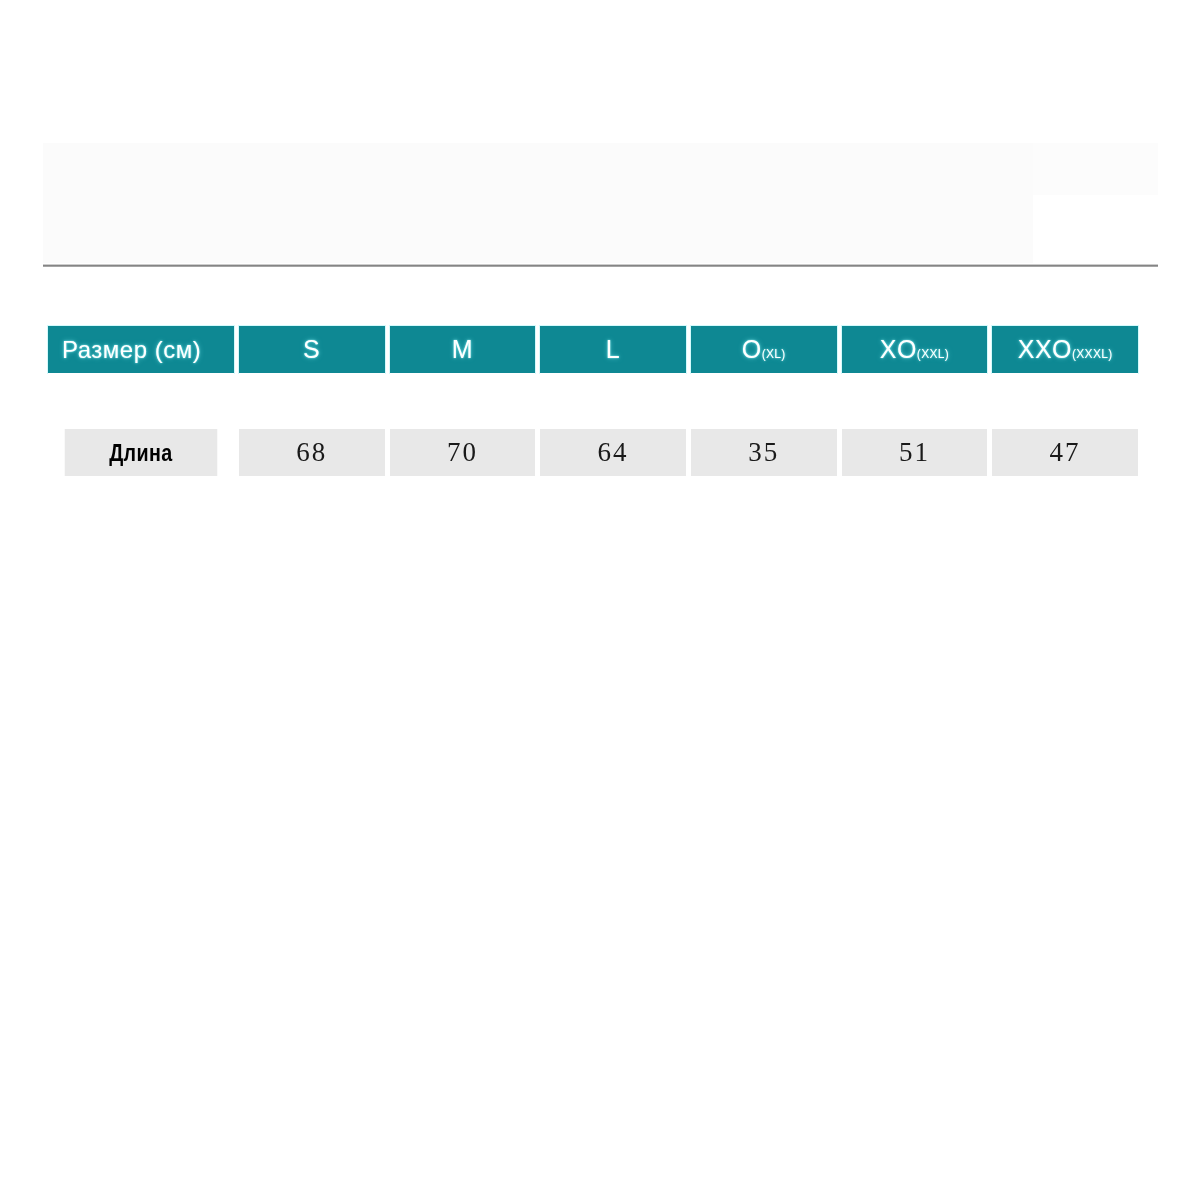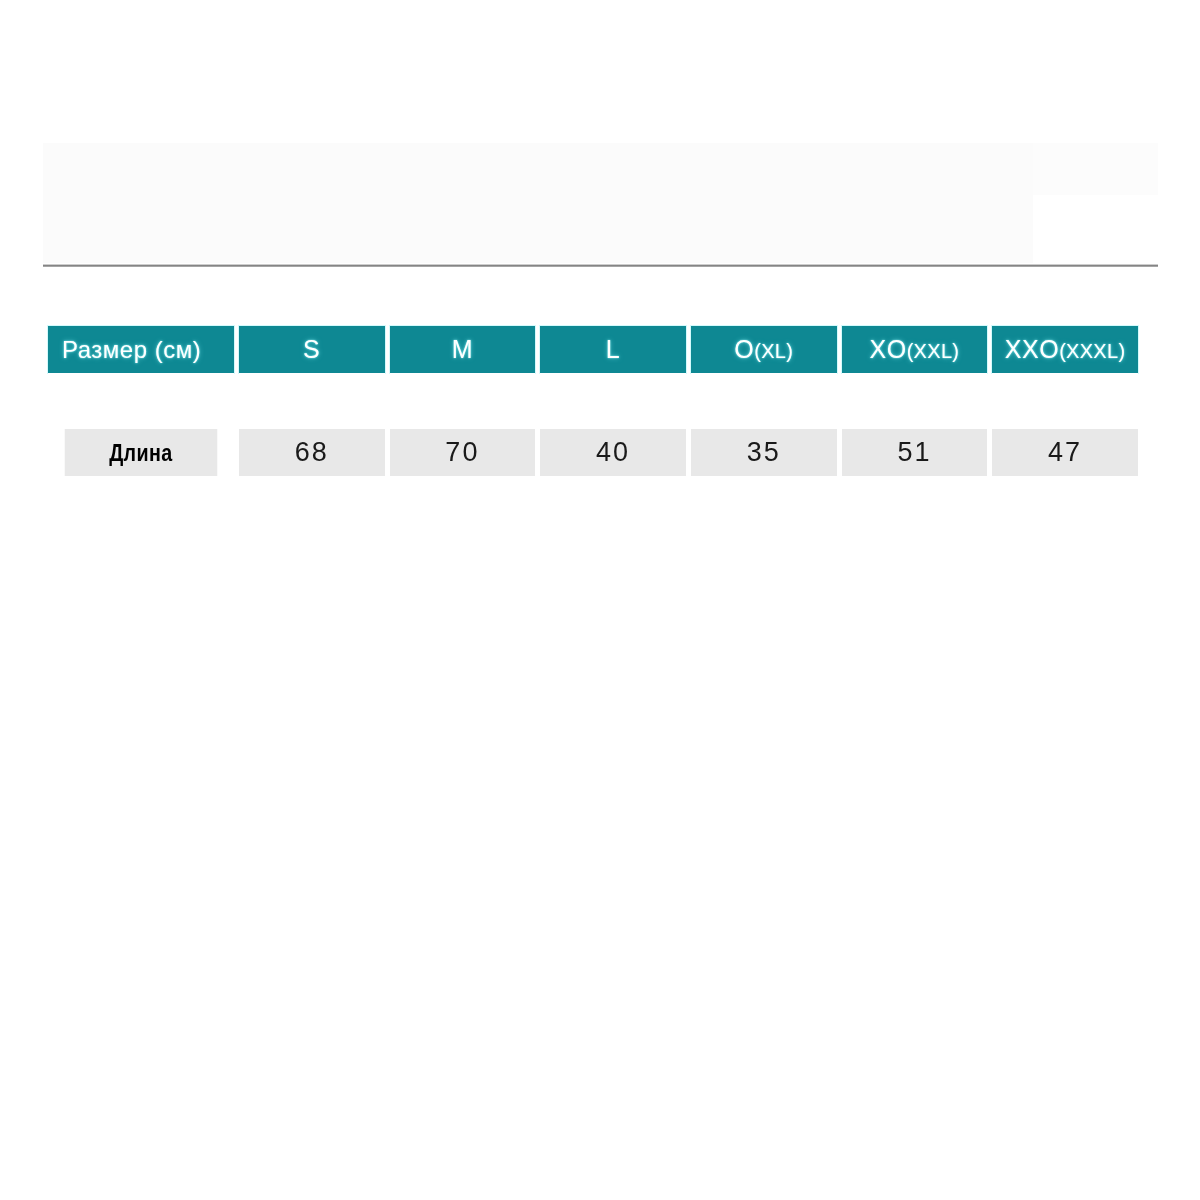--- a/index.html
+++ b/index.html
@@ -84,21 +84,21 @@
                  0 0 5px rgba(120,235,245,0.55);
     box-shadow: 0 0 0 1px rgba(175,245,250,0.55);
     white-space: nowrap;
   }
   .hdr-cell.label {
     text-align: left;
     padding-left: 14px;
     font-size: 24px;
   }
   .hdr-cell .sub {
-    font-size: 20px;
+    font-size: 12px;
     letter-spacing: 0.3px;
     vertical-align: baseline;
   }
 
   
   .spacer-hdr td { height: 56px; background: #ffffff; }
   
   .spacer-mid td { height: 55px; background: #ffffff; }
   
   .spacer-bot td { height: 16px; background: #ffffff; }
@@ -106,21 +106,21 @@
   
   .data-cell {
     background: #e8e8e8;
     height: 47px;
     text-align: center;
     vertical-align: middle;
     color: #1a1a1a;
     font-size: 27px;
     font-weight: 400;
     letter-spacing: 2px;
-    font-family: Liberation Sans, sans-serif;
+    font-family: Liberation Serif, serif;
   }
   .row-label {
     background: #e8e8e8;
     height: 47px;
     text-align: center;
     vertical-align: middle;
     color: #000000;
     font-size: 24px;
     font-weight: 700;
     font-family: "Liberation Sans Narrow", "Liberation Sans", sans-serif;
@@ -187,21 +187,21 @@
         <td></td>
         <td></td>
         <td></td>
         <td></td>
       </tr>
 
       <tr>
         <td class="row-label">Длина</td>
         <td class="data-cell">68</td>
         <td class="data-cell">70</td>
-        <td class="data-cell">40</td>
+        <td class="data-cell">64</td>
         <td class="data-cell">35</td>
         <td class="data-cell">51</td>
         <td class="data-cell">47</td>
       </tr>
 
       <tr class="spacer-mid">
         <td></td>
         <td></td>
         <td></td>
         <td></td>

